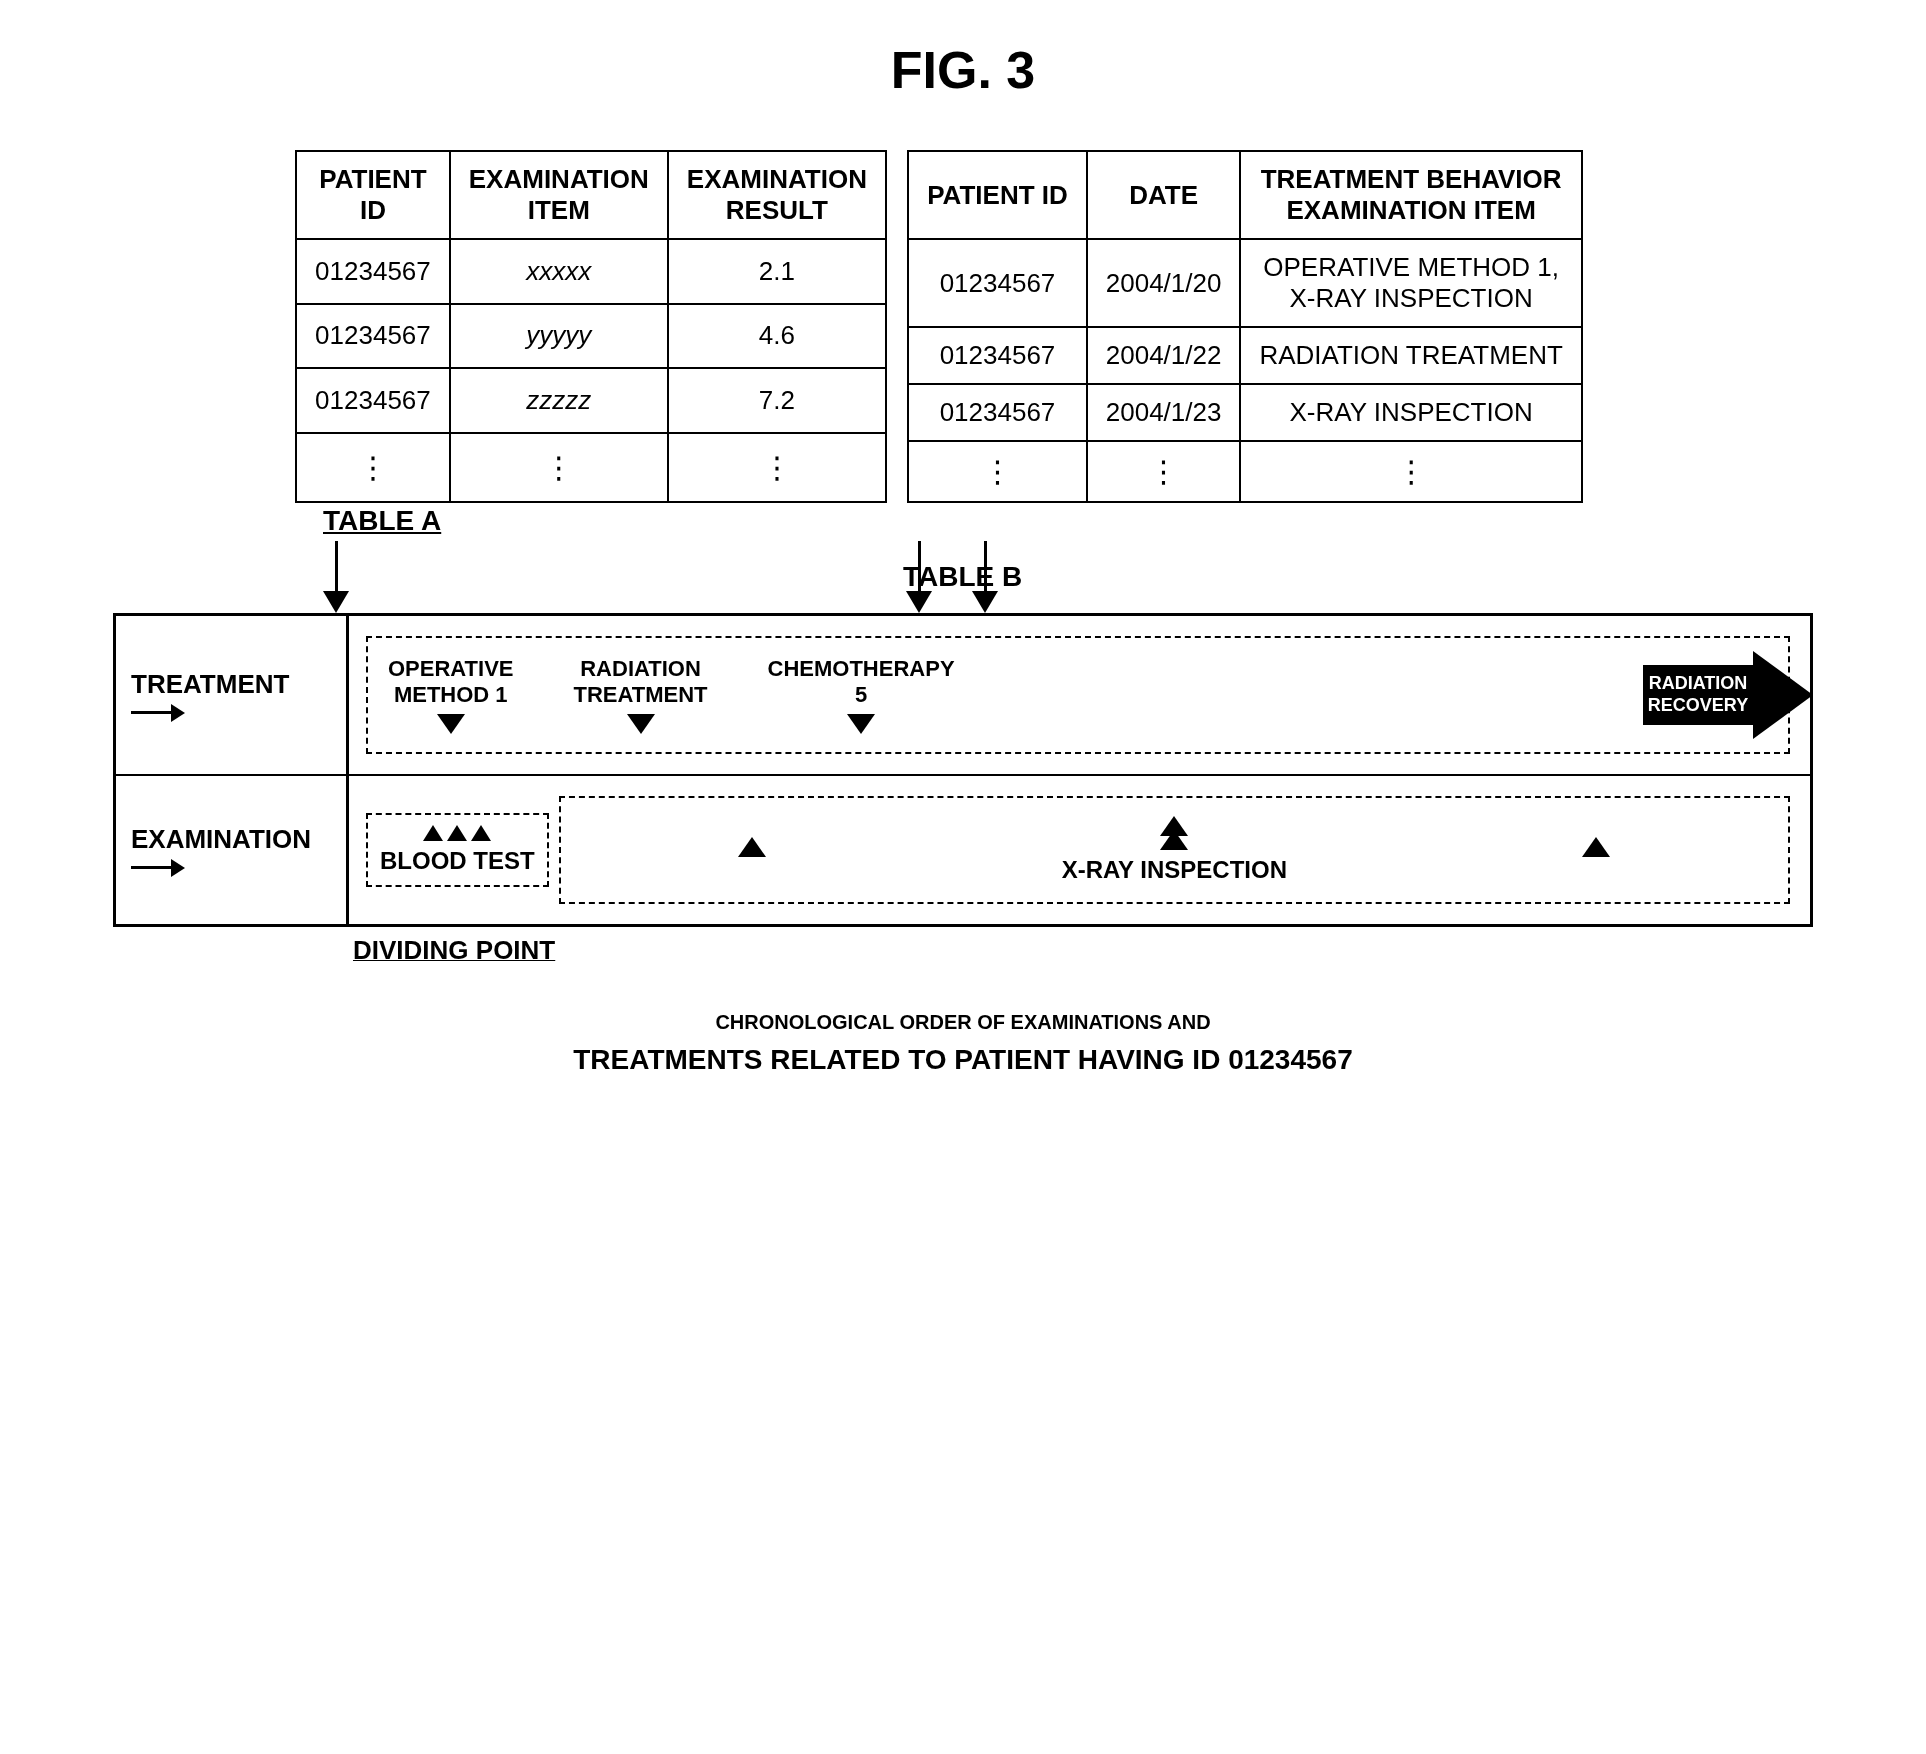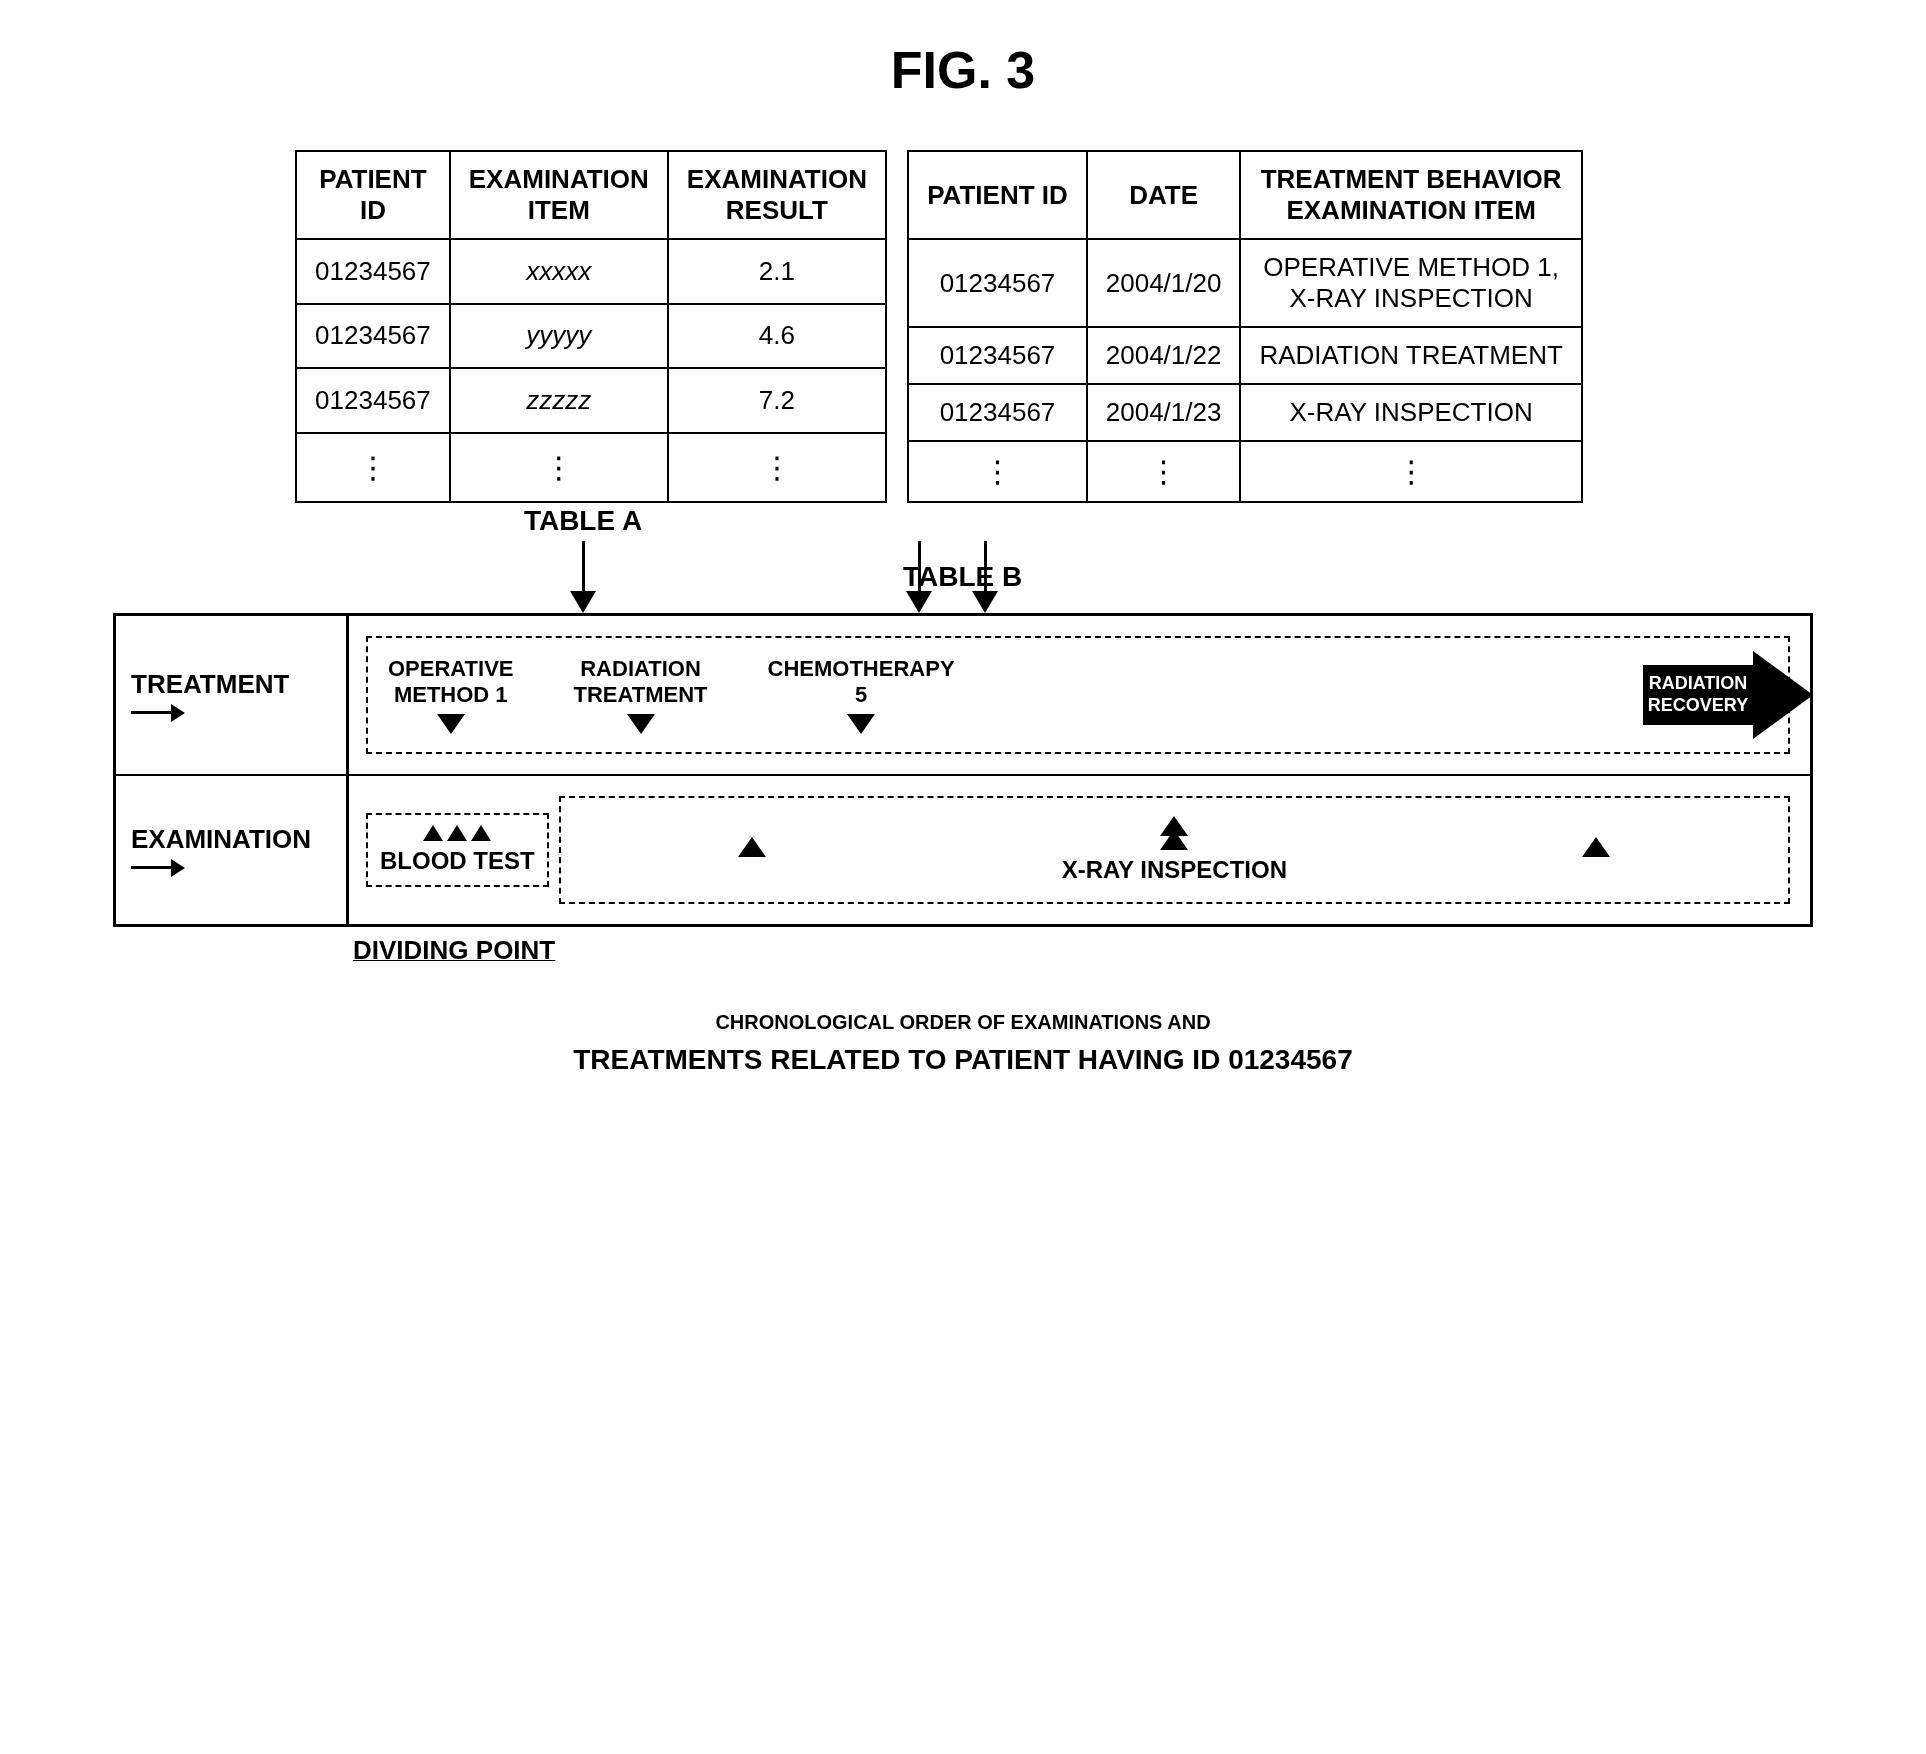--- a/index.html
+++ b/index.html
@@ -235,21 +235,21 @@
           <td>⋮</td>
           <td>⋮</td>
         </tr>
       </tbody>
     </table>
   </div>
 </div>
 
 <div style="display:flex; gap:60px; width:1700px; justify-content:center; margin-top:10px; align-items:flex-end; position:relative; height:100px;">
 
-  <div style="width:520px; display:flex; flex-direction:column; align-items:center; gap:4px;">
+  <div style="width:520px; display:flex; flex-direction:column; align-items:flex-start; gap:4px;text-decoration:underline;">
     <div style="font-size:28px; font-weight:bold;">TABLE A</div>
     <div style="display:flex;flex-direction:column;align-items:center;">
       <div style="width:3px;height:50px;background:#000;"></div>
       <div style="width:0;height:0;border-left:13px solid transparent;border-right:13px solid transparent;border-top:22px solid #000;"></div>
     </div>
   </div>
 
   <div style="width:700px; display:flex; flex-direction:row; align-items:center; gap:4px;">
     <div style="font-size:28px; font-weight:bold; margin-right: -120px;">TABLE B</div>
     <div style="display:flex; gap:40px; align-self:flex-end; padding-right:60px;">

